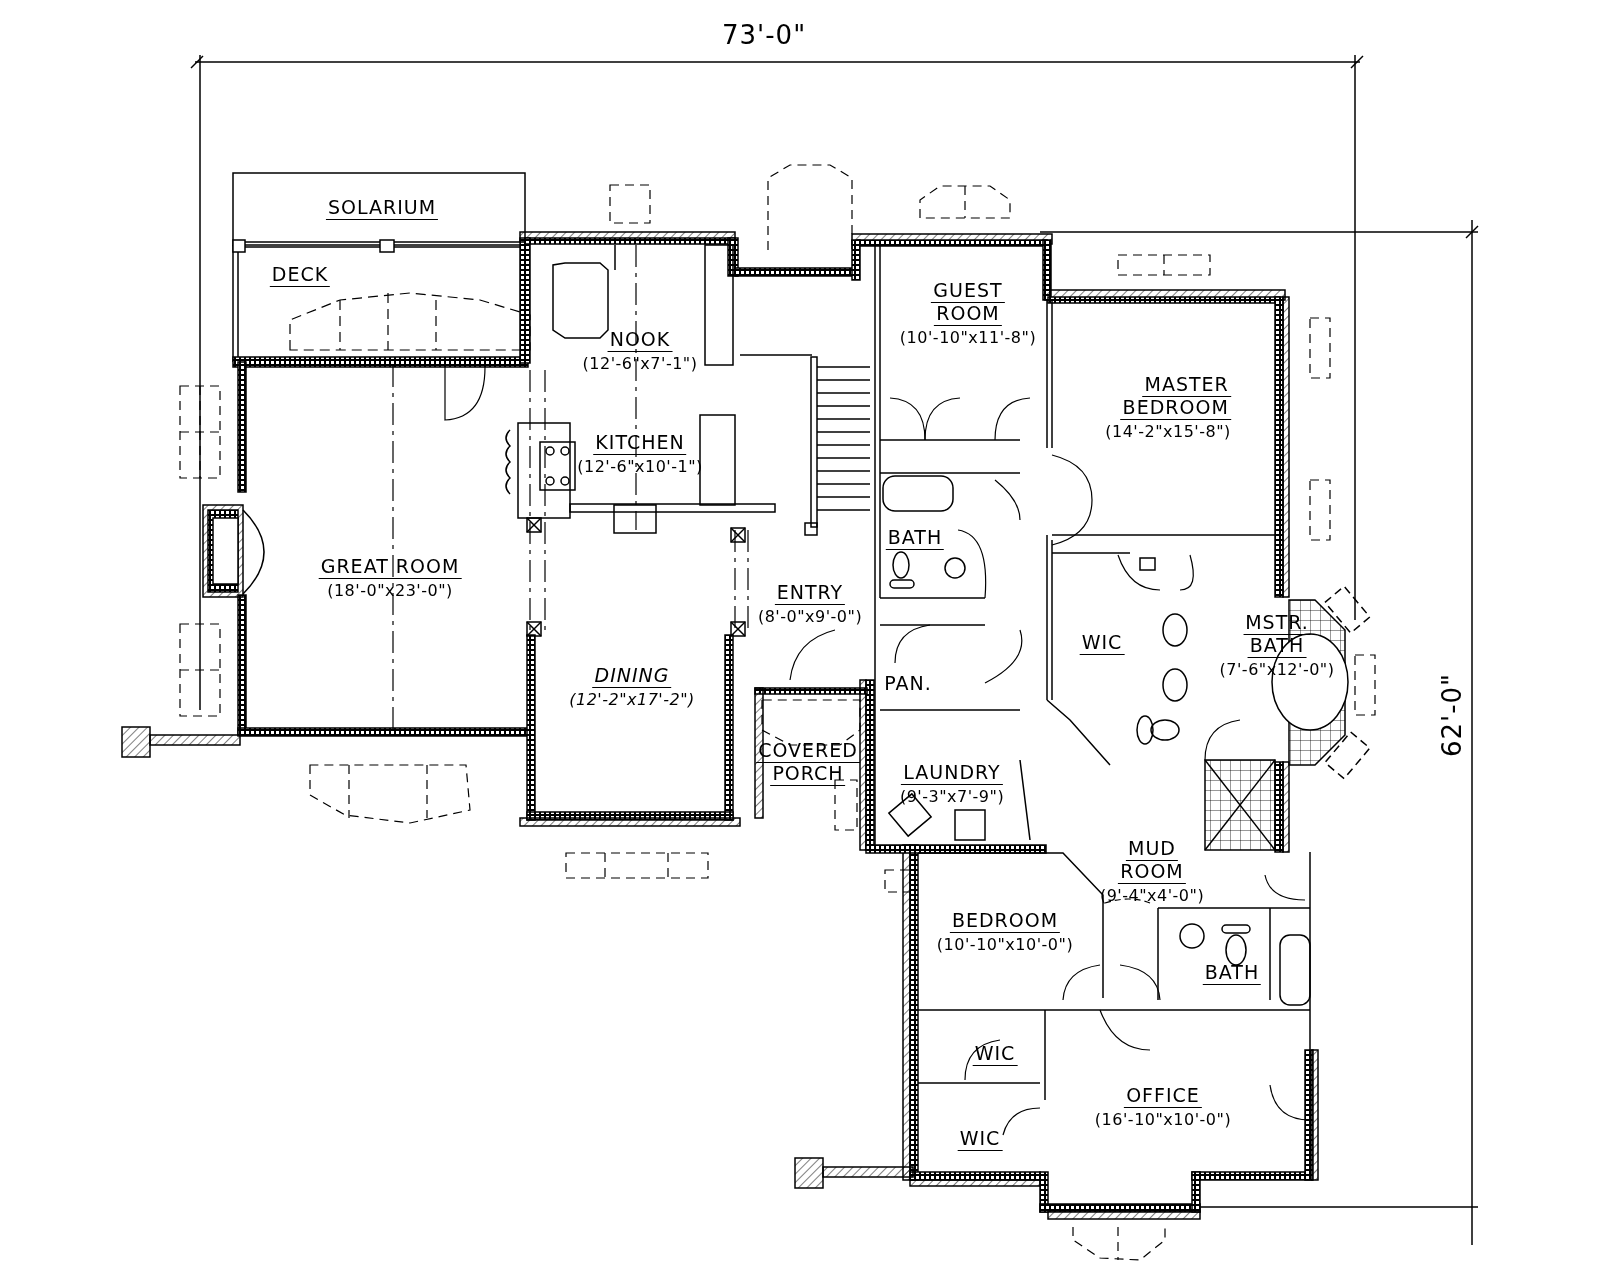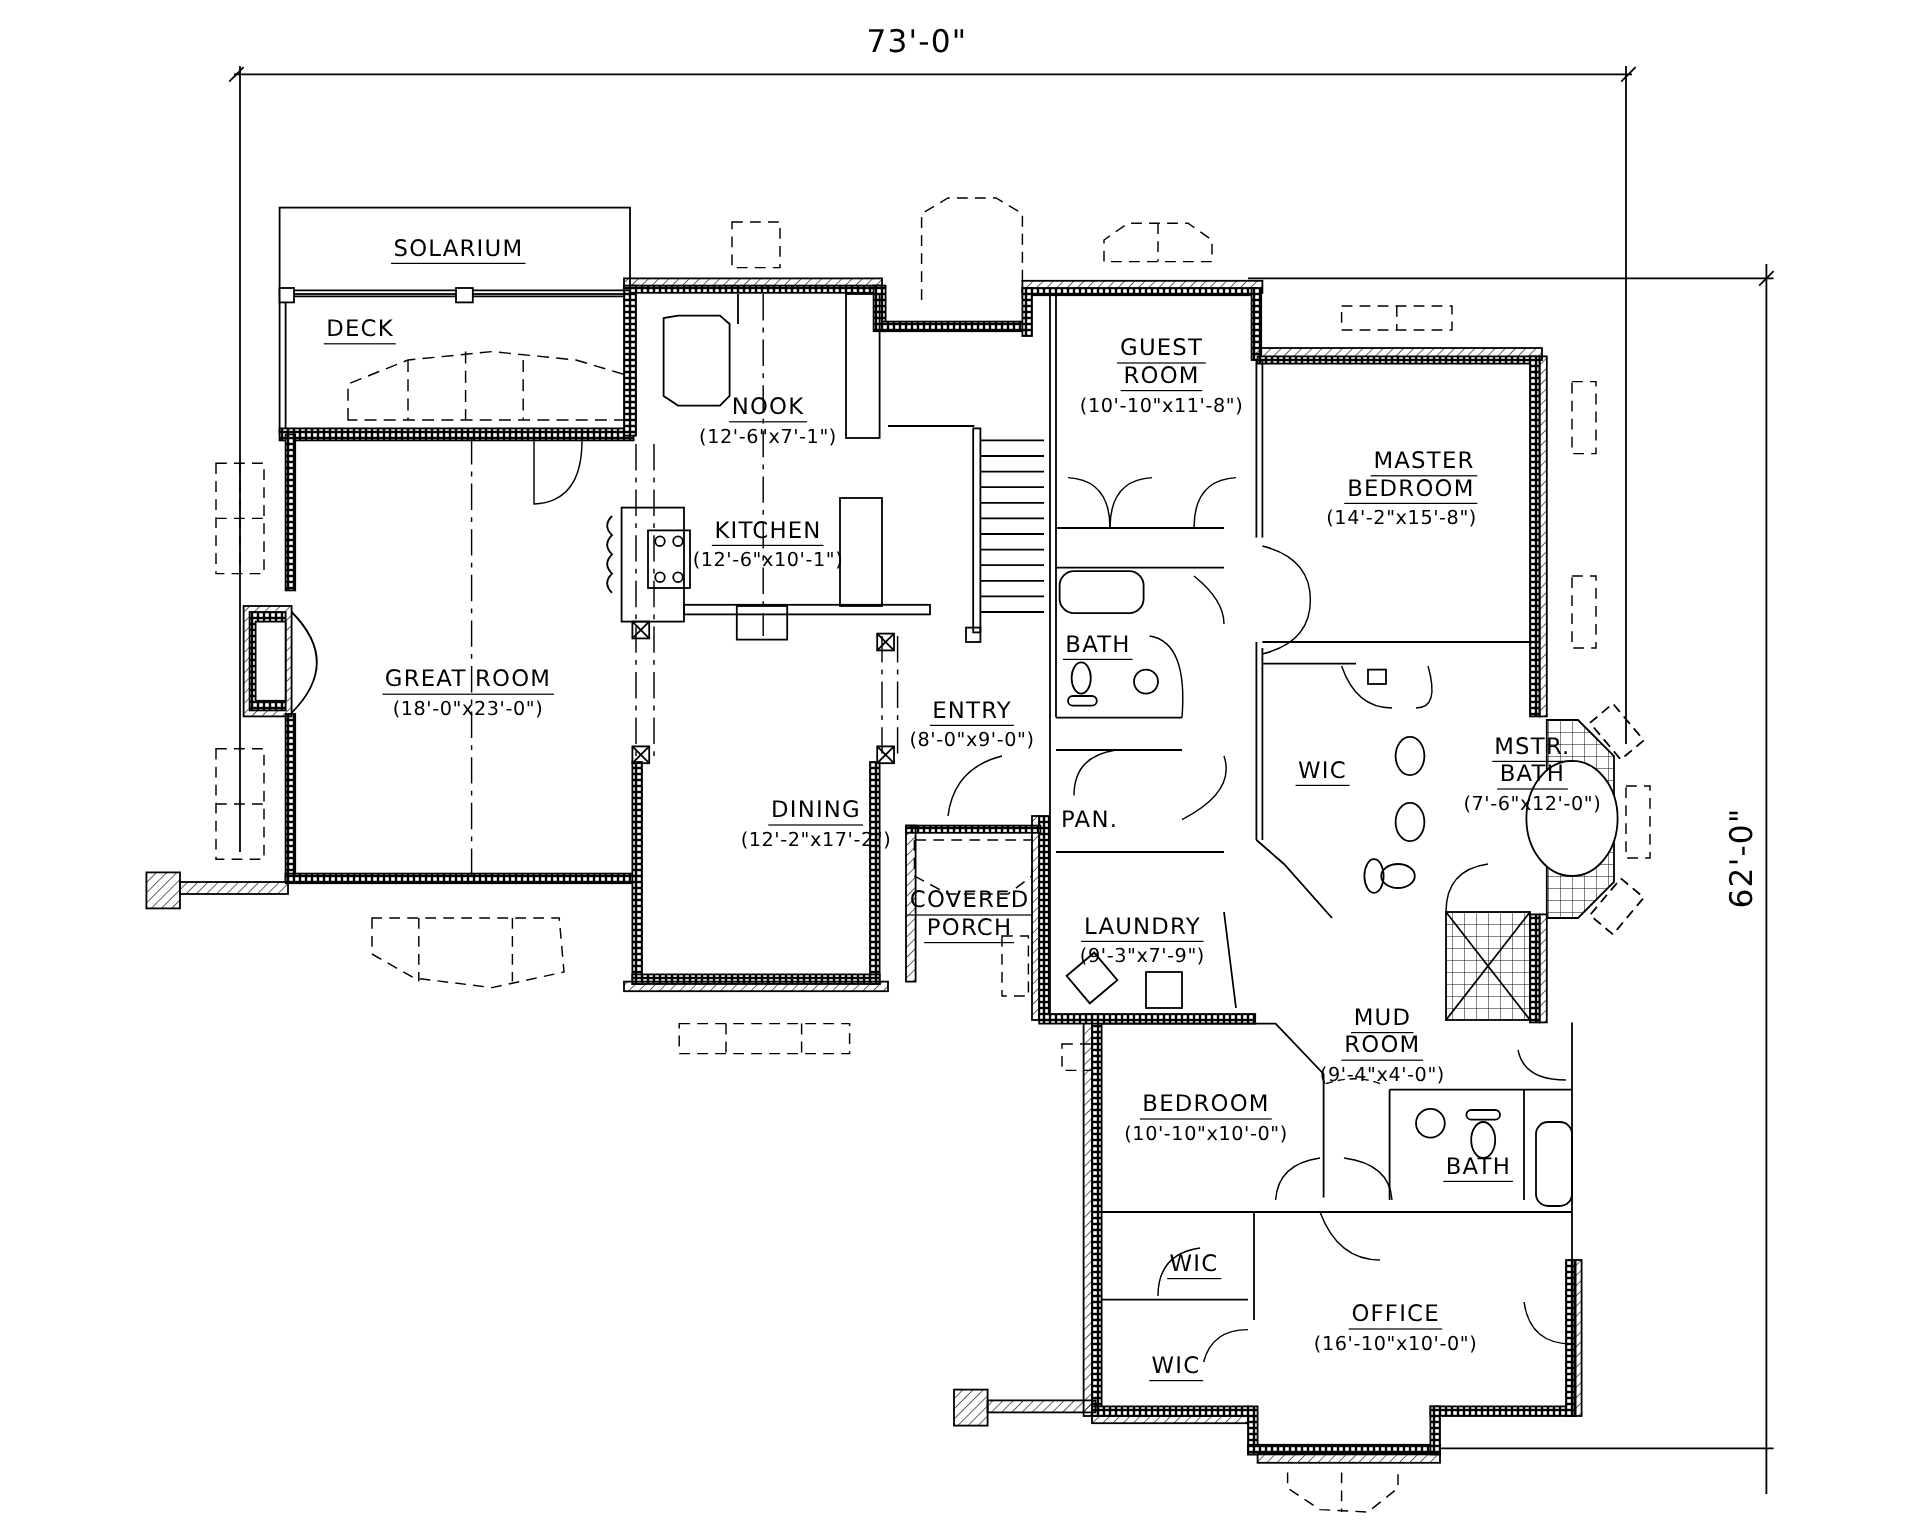--- a/index.html
+++ b/index.html
@@ -305,21 +305,21 @@
   <span class="dims">(12'-6"x7'-1")</span>
 </div>
 <div class="lbl" style="left:640px; top:432px;">
   <span class="name">KITCHEN</span>
   <span class="dims">(12'-6"x10'-1")</span>
 </div>
 <div class="lbl" style="left:390px; top:556px;">
   <span class="name">GREAT ROOM</span>
   <span class="dims">(18'-0"x23'-0")</span>
 </div>
-<div class="lbl" style="left:680px; top:665px;">
+<div class="lbl" style="left:632px; top:665px;font-style:italic;">
   <span class="name">DINING</span>
   <span class="dims">(12'-2"x17'-2")</span>
 </div>
 <div class="lbl" style="left:810px; top:582px;">
   <span class="name">ENTRY</span>
   <span class="dims">(8'-0"x9'-0")</span>
 </div>
 <div class="lbl small" style="left:808px; top:740px;">
   <span class="name">COVERED</span><br>
   <span class="name">PORCH</span>

